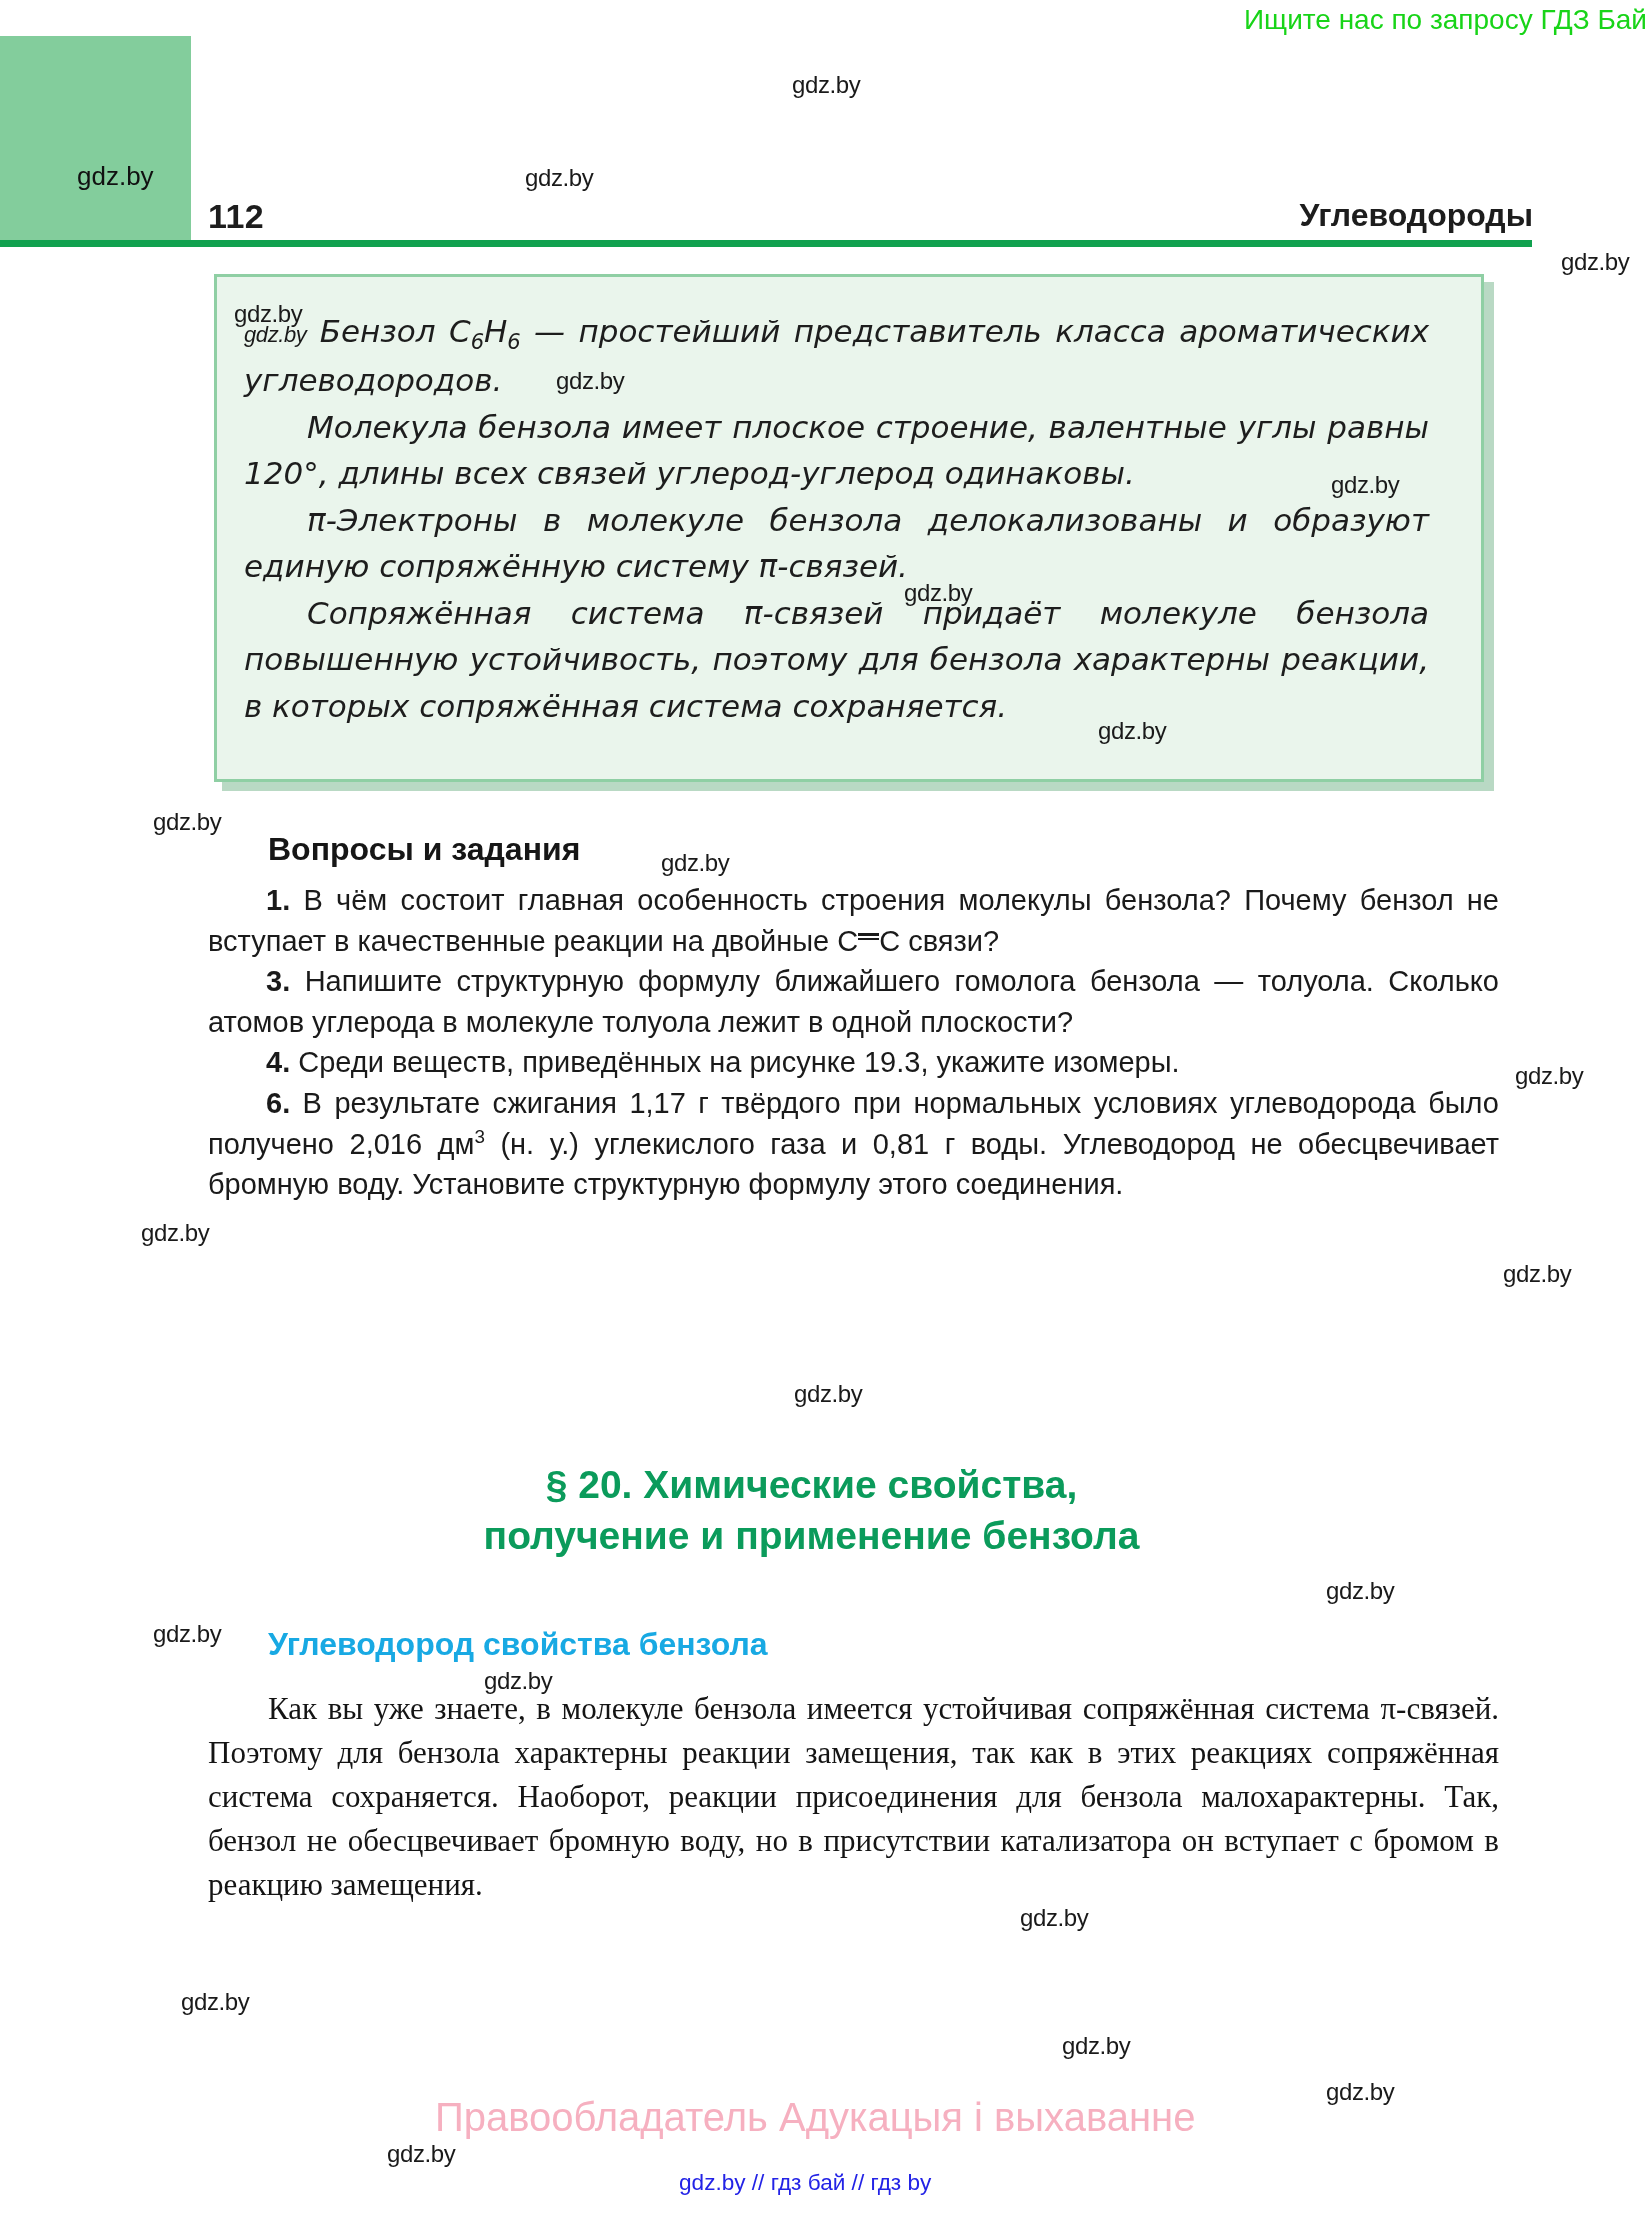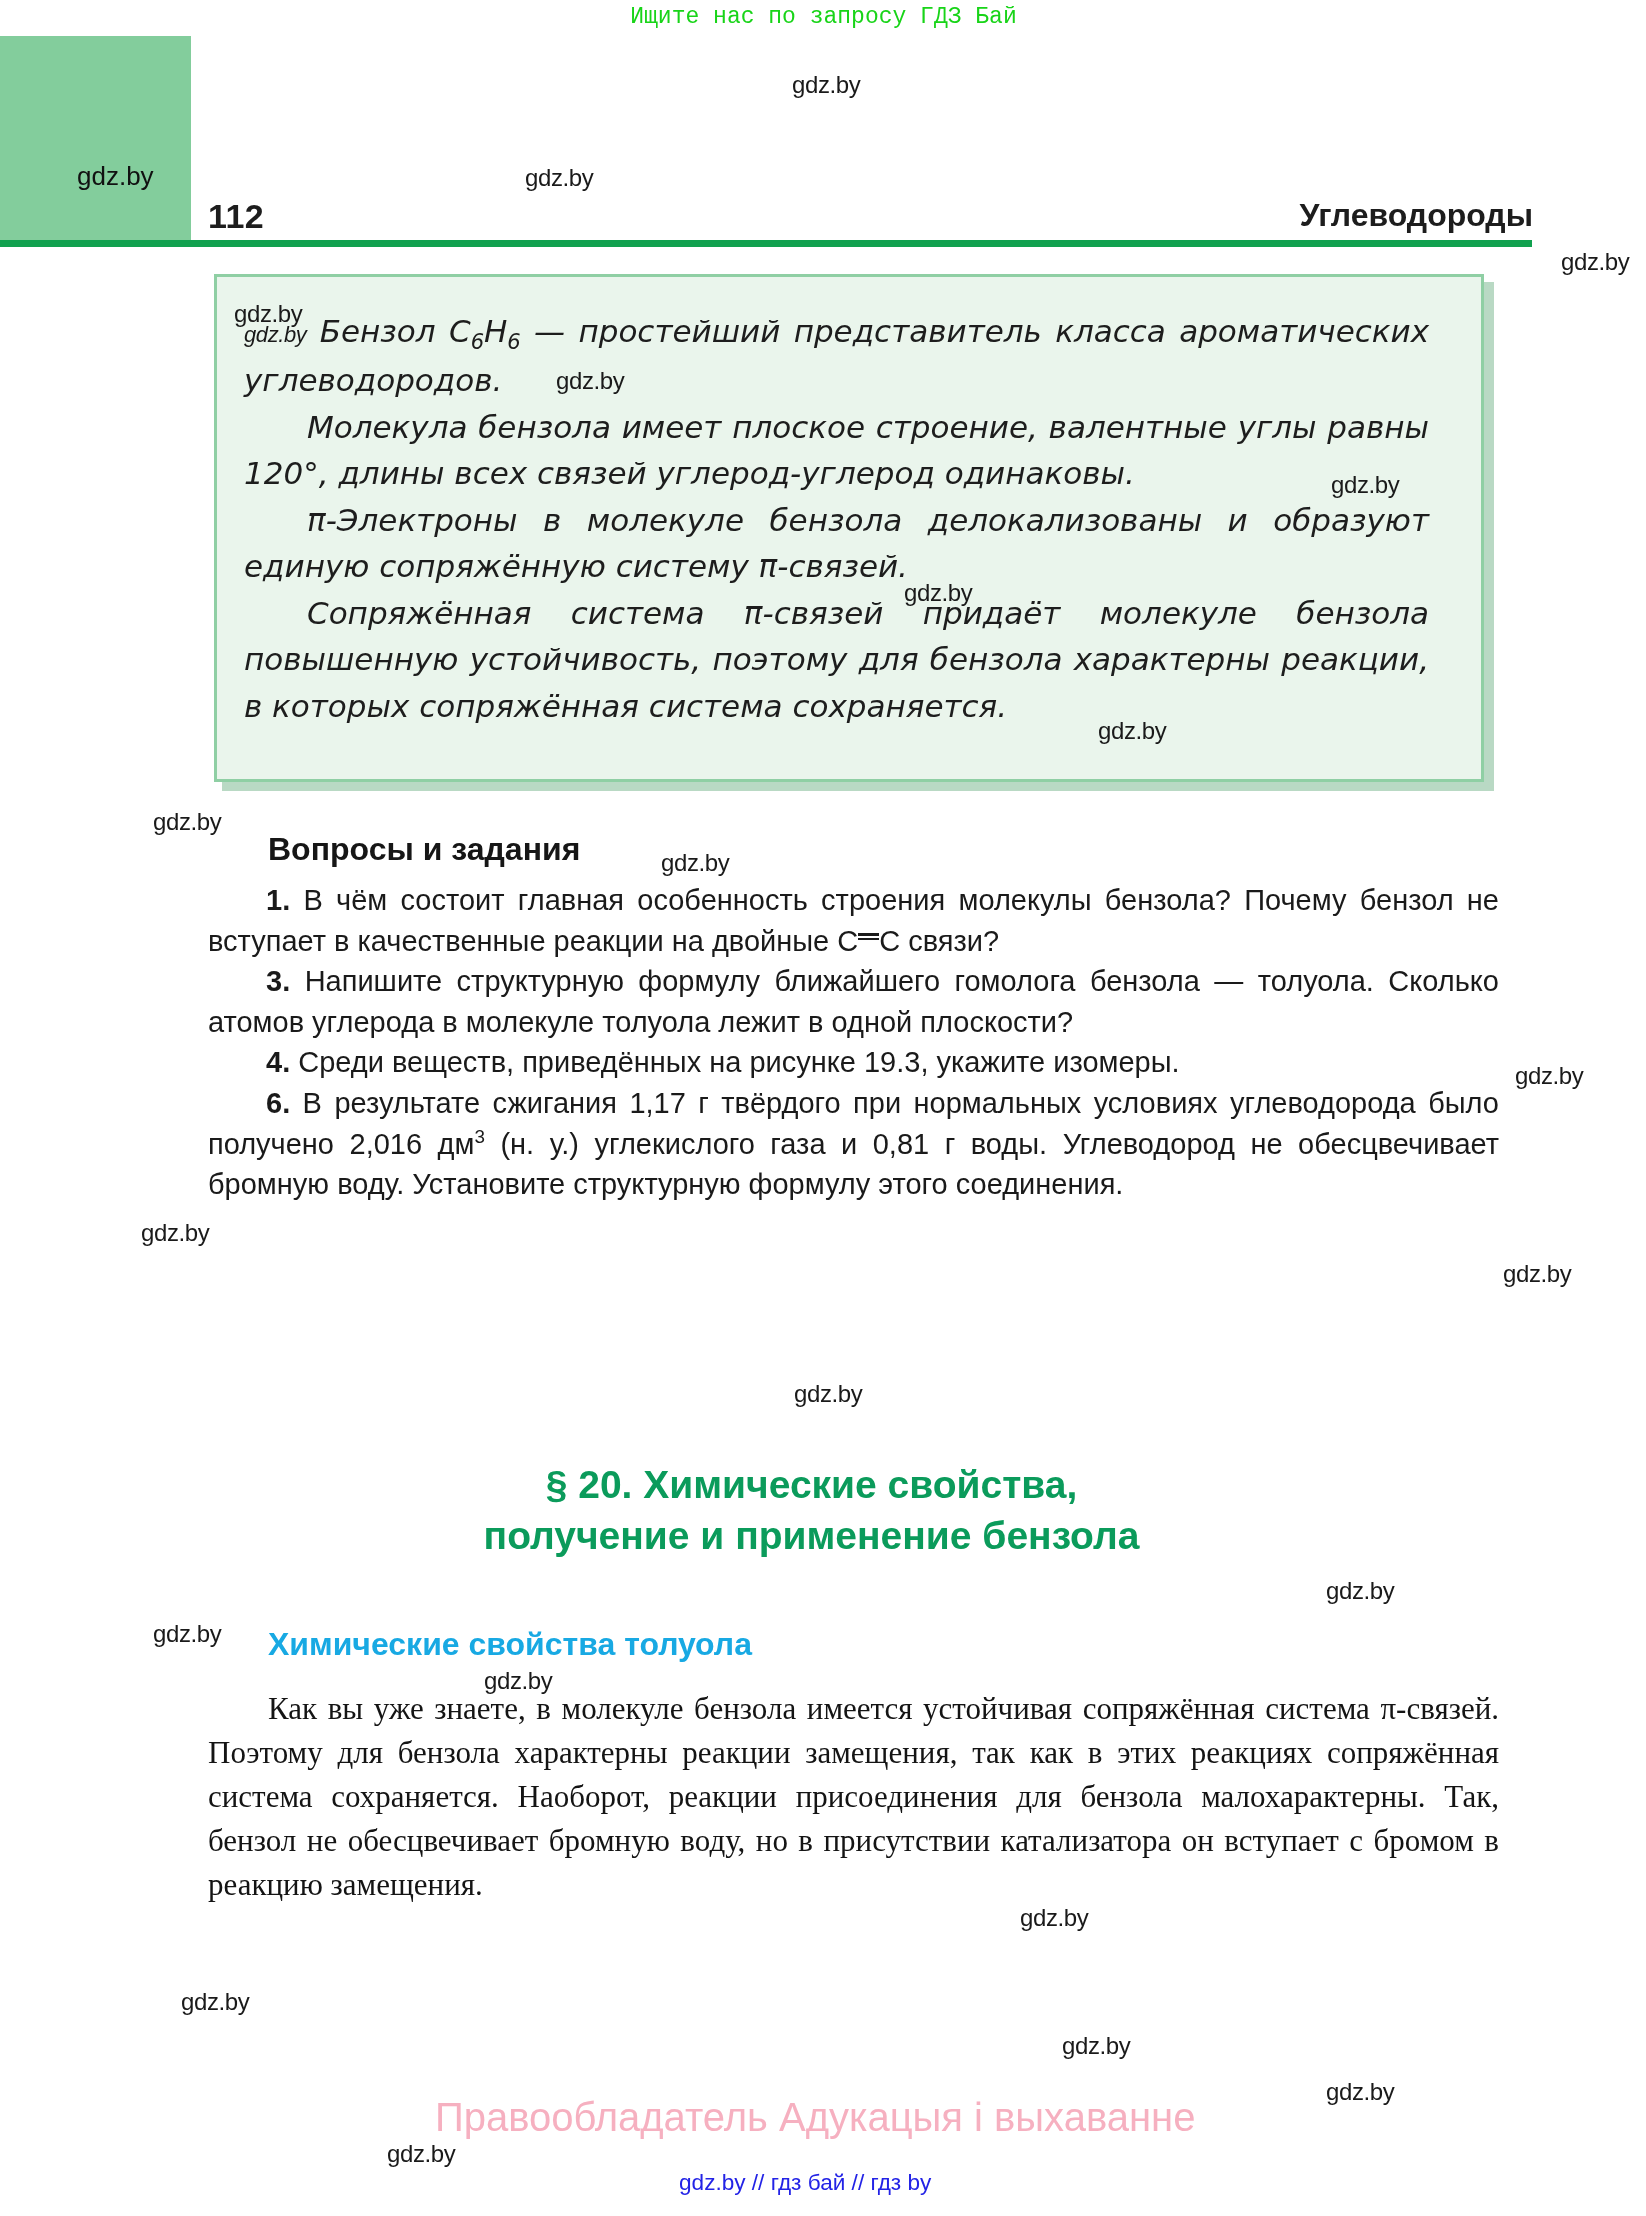--- a/index.html
+++ b/index.html
@@ -23,24 +23,24 @@
     font-size: 24px;
     white-space: nowrap;
     pointer-events: none;
     letter-spacing: -0.4px;
   }
   .wm-top-banner {
     position: absolute;
     top: 4px;
     left: 0;
     width: 1647px;
-    text-align: center;
+    text-align: right;
     color: #18d418;
-    font-size: 23px;
-    font-family: Liberation Mono, monospace;
+    font-size: 28px;
+    font-family: Liberation Sans, sans-serif;
     white-space: nowrap;
   }
   .wm-copyright {
     position: absolute;
     color: #f6b0c0;
     font-family: "Liberation Sans", sans-serif;
     font-size: 40px;
     white-space: nowrap;
     margin-top: 30px;
   }
@@ -254,21 +254,21 @@
   <p><span><b>3.</b> Напишите структурную формулу ближайшего гомолога бензола — толуола. Сколько атомов углерода в молекуле толуола лежит в одной плоскости?</span></p>
   <p><span><b>4.</b> Среди веществ, приведённых на рисунке 19.3, укажите изомеры.</span></p>
   <p><span><b>6.</b> В результате сжигания 1,17 г твёрдого при нормальных условиях углеводорода было получено 2,016 дм<span class="sup">3</span> (н. у.) углекислого газа и 0,81 г воды. Углеводород не обесцвечивает бромную воду. Установите структурную формулу этого соединения.</span></p>
 </div>
 
 <div class="para-heading">
   <div>§ 20. Химические свойства,</div>
   <div>получение и применение бензола</div>
 </div>
 
-<div class="subheading">Химические свойства толуола</div>
+<div class="subheading">Углеводород свойства бензола</div>
 
 <div class="serif-body">
   <p>Как вы уже знаете, в молекуле бензола имеется устойчивая сопряжённая система π-связей. Поэтому для бензола характерны реакции замещения, так как в этих реакциях сопряжённая система сохраняется. Наоборот, реакции присоединения для бензола малохарактерны. Так, бензол не обесцвечивает бромную воду, но в присутствии катализатора он вступает с бромом в реакцию замещения.</p>
 </div>
 
 <div class="wm-copyright" style="left:435px; top:2065px;">Правообладатель Адукацыя і выхаванне</div>
 <div class="wm-bottom" style="left:679px; top:2170px;">gdz.by  //  гдз бай  //  гдз by</div>
 
 <div id="wm-layer">
     <div class="wm" style="left: 792px; top: 71px;">gdz.by</div>

